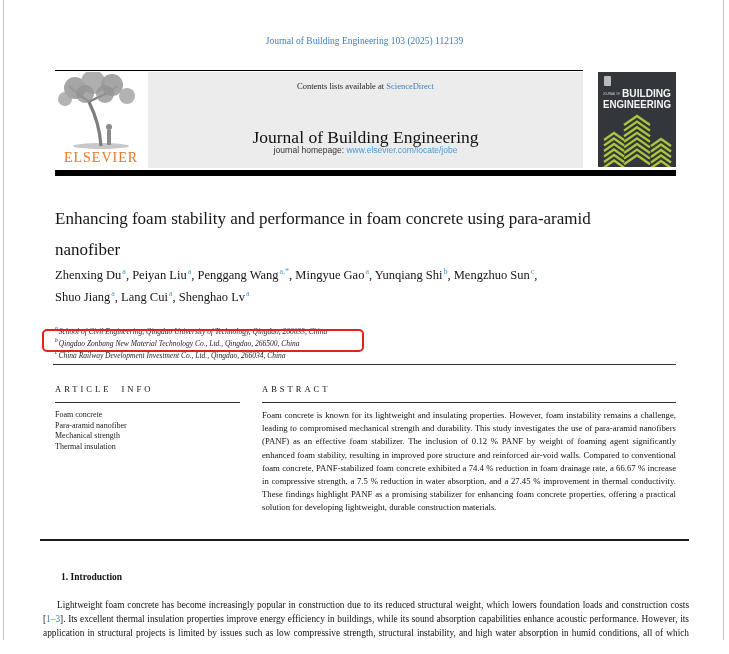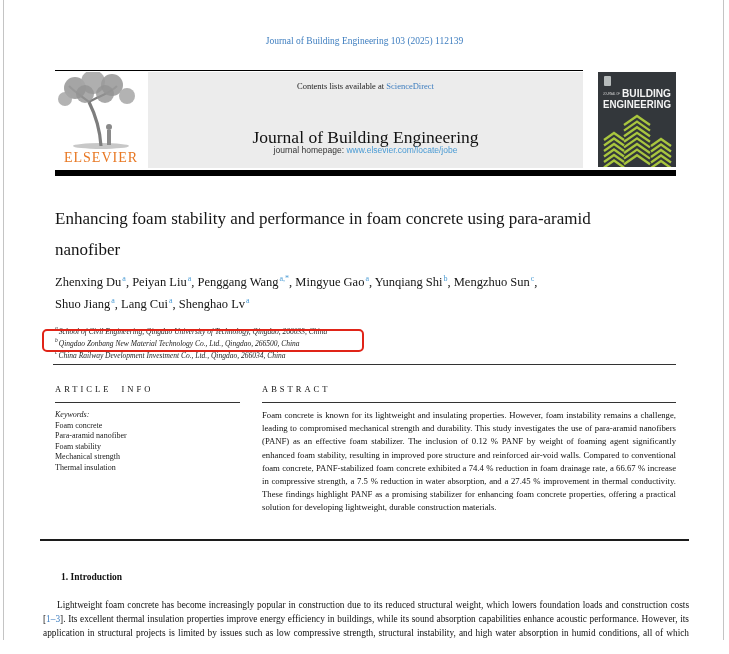--- a/index.html
+++ b/index.html
@@ -24,21 +24,21 @@
   #journal-title{position:absolute;left:0;top:31px;width:435px;text-align:center;
                  font-size:17.5px;color:#111;margin-top:24px;}
   #homepage-line{position:absolute;left:0;top:73px;width:435px;text-align:center;
                  font-family:"Liberation Sans", sans-serif;font-size:8.5px;color:#333;}
   #cover{position:absolute;left:598px;top:72px;width:78px;height:95px;background:#33373b;overflow:hidden;}
   #header-bar{position:absolute;left:55px;top:170px;width:621px;height:6px;background:#000;}
 
   
   #article-title{position:absolute;left:55px;top:203px;width:545px;
                  font-size:17px;line-height:31px;color:#151515;}
-  #authors{position:absolute;left:55px;top:270px;width:500px;font-size:12.5px;line-height:17.5px;color:#151515;}
+  #authors{position:absolute;left:55px;top:263px;width:500px;font-size:12.5px;line-height:17.5px;color:#151515;}
   #authors sup{color:#4a9bd4;font-size:8px;margin-left:1px;}
 
   
   #affiliations{position:absolute;left:55px;top:324px;width:560px;
                 font-size:7.5px;font-style:italic;line-height:9.5px;color:#222;}
   #affiliations sup{font-size:5.5px;margin-right:1px;}
   #affiliation-highlight-box{position:absolute;left:42px;top:329px;width:318px;height:19px;
                 border:2.5px solid #e02418;border-radius:5px;pointer-events:none;}
 
   .rule{position:absolute;background:#333;}
@@ -145,24 +145,22 @@
     <div><sup>b</sup><span>Qingdao Zonbang New Material Technology Co., Ltd., Qingdao, 266500, China</span></div>
     <div><sup>c</sup><span>China Railway Development Investment Co., Ltd., Qingdao, 266034, China</span></div>
   </div>
   <div id="affiliation-highlight-box"></div>
 
   <div class="rule" id="rule-affil"></div>
 
   <div class="col-heading" id="info-heading">ARTICLE INFO</div>
   <div class="rule" id="rule-info-col"></div>
   <div id="keywords">
-    <div id="keywords-label">Keywords:</div>
     <div>Foam concrete</div>
     <div>Para-aramid nanofiber</div>
-    <div>Foam stability</div>
     <div>Mechanical strength</div>
     <div>Thermal insulation</div>
   </div>
 
   <div class="col-heading" id="abstract-heading">ABSTRACT</div>
   <div class="rule" id="rule-abs-col"></div>
   <p id="abstract-text">Foam concrete is known for its lightweight and insulating properties. However, foam instability remains a challenge, leading to compromised mechanical strength and durability. This study investigates the use of para-aramid nanofibers (PANF) as an effective foam stabilizer. The inclusion of 0.12 % PANF by weight of foaming agent significantly enhanced foam stability, resulting in improved pore structure and reinforced air-void walls. Compared to conventional foam concrete, PANF-stabilized foam concrete exhibited a 74.4 % reduction in foam drainage rate, a 66.67 % increase in compressive strength, a 7.5 % reduction in water absorption, and a 27.45 % improvement in thermal conductivity. These findings highlight PANF as a promising stabilizer for enhancing foam concrete properties, offering a practical solution for developing lightweight, durable construction materials.</p>
 
   <div class="rule" id="rule-bottom"></div>
 

